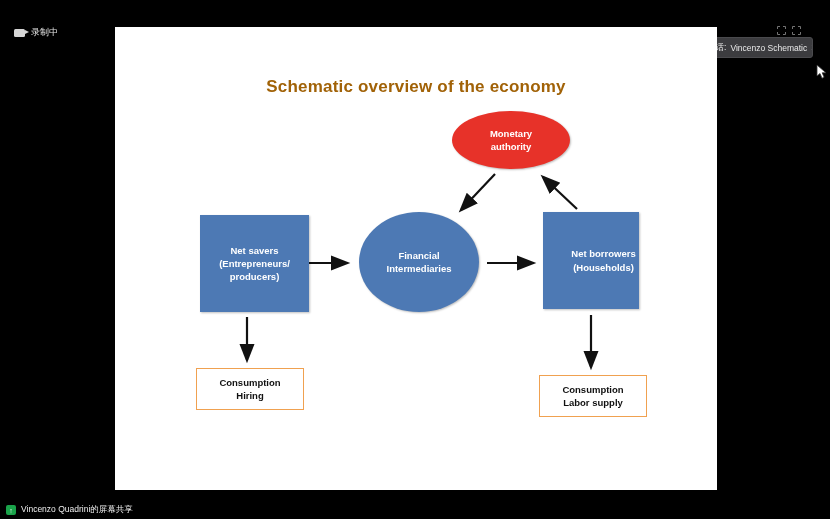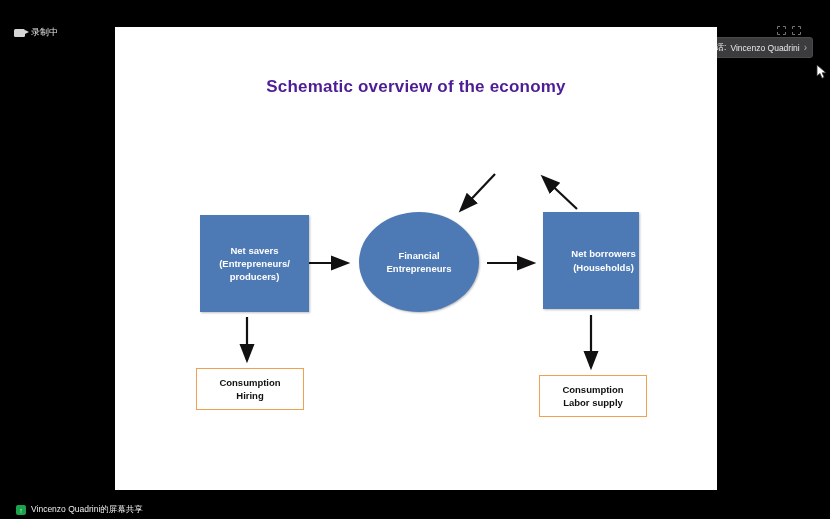--- a/index.html
+++ b/index.html
@@ -51,21 +51,21 @@
   .chev { margin-left:auto; color:#a8a8a8; font-size:10px; line-height:1; }
 
   
   .slide {
     position:absolute; left:115px; top:27px;
     width:602px; height:463px;
     background:#fff;
   }
   .title {
     position:absolute; top:50px; left:0; width:100%;
-    text-align:center; font-size:17px; font-weight:bold; color:#4c1d95;
+    text-align:center; font-size:17px; font-weight:bold; color:#a16207;
     letter-spacing:.2px;
   }
   .arrows { position:absolute; left:0; top:0; width:602px; height:463px; }
   .shape {
     position:absolute;
     display:flex; align-items:center; justify-content:center;
     text-align:center; color:#fff; font-weight:bold;
     font-size:9.5px; line-height:1.4; white-space:pre-line;
     box-shadow:1px 1px 2px rgba(0,0,0,.25);
   }
@@ -79,21 +79,21 @@
     border:1.5px solid #f0a150;
     display:flex; align-items:center; justify-content:center;
     text-align:center; color:#111; font-weight:bold;
     font-size:9.5px; line-height:1.4; white-space:pre-line;
   }
   .b-hiring { left:81px;  top:341px; width:108px; height:42px; }
   .b-labor  { left:424px; top:348px; width:108px; height:42px; }
 
   
   .share {
-    position:absolute; left:16px; top:503px;
+    position:absolute; left:6px; top:503px;
     display:flex; align-items:center; gap:5px;
     color:#ededed; font-size:8.5px; height:14px;
   }
   .share-icon {
     position:relative; width:10px; height:10px;
     background:#1aa34a; border-radius:2px; flex:none;
     display:flex; align-items:center; justify-content:center;
     color:#fff; font-size:7px; line-height:1;
   }
   .share-icon:after { content:"\2191"; }
@@ -120,48 +120,50 @@
     <span class="ci">
       <svg width="9" height="9" viewBox="0 0 9 9" fill="none" stroke="#9a9a9a" stroke-width="1">
         <path d="M0.5,3 V0.5 H3 M6,0.5 H8.5 V3 M8.5,6 V8.5 H6 M3,8.5 H0.5 V6"></path>
       </svg>
     </span>
   </div>
 
   <div class="banner">
     <span class="mic"></span>
     <span>正在讲话:</span>
-    <span>Vincenzo Quadrini</span>
+    <span>Vincenzo Schematic</span>
     <span class="chev">›</span>
   </div>
 
   <div class="slide">
     <div class="title">Schematic overview of the economy</div>
 
     <svg class="arrows" viewBox="0 0 602 463">
       <defs>
         <marker id="ah" markerWidth="10" markerHeight="8" refX="7.5" refY="3.5" orient="auto">
           <path d="M0,0 L9,3.5 L0,7 Z" fill="#111"></path>
         </marker>
       </defs>
       <line x1="186" y1="236" x2="232" y2="236" stroke="#111" stroke-width="2.2" marker-end="url(#ah)"></line>
       <line x1="372" y1="236" x2="418" y2="236" stroke="#111" stroke-width="2.2" marker-end="url(#ah)"></line>
       <line x1="380" y1="147" x2="346" y2="183" stroke="#111" stroke-width="2.2" marker-end="url(#ah)"></line>
       <line x1="462" y1="182" x2="428" y2="150" stroke="#111" stroke-width="2.2" marker-end="url(#ah)"></line>
       <line x1="132" y1="290" x2="132" y2="333" stroke="#111" stroke-width="2.2" marker-end="url(#ah)"></line>
       <line x1="476" y1="288" x2="476" y2="340" stroke="#111" stroke-width="2.2" marker-end="url(#ah)"></line>
     </svg>
 
+    <div class="shape ell n-monetary" style="background-color: rgb(231, 50, 41);">Monetary
+authority</div>
 
     <div class="shape n-savers" style="background-color: rgb(77, 121, 180);">Net savers
 (Entrepreneurs/
 producers)</div>
 
     <div class="shape ell n-fin" style="background-color: rgb(77, 121, 180);">Financial
-Entrepreneurs</div>
+Intermediaries</div>
 
     <div class="shape n-borrowers" style="background-color: rgb(77, 121, 180);">Net borrowers
 (Households)</div>
 
     <div class="obox b-hiring" style="border-color: rgb(240, 161, 80);">Consumption
 Hiring</div>
 
     <div class="obox b-labor" style="border-color: rgb(240, 161, 80);">Consumption
 Labor supply</div>
   </div>

